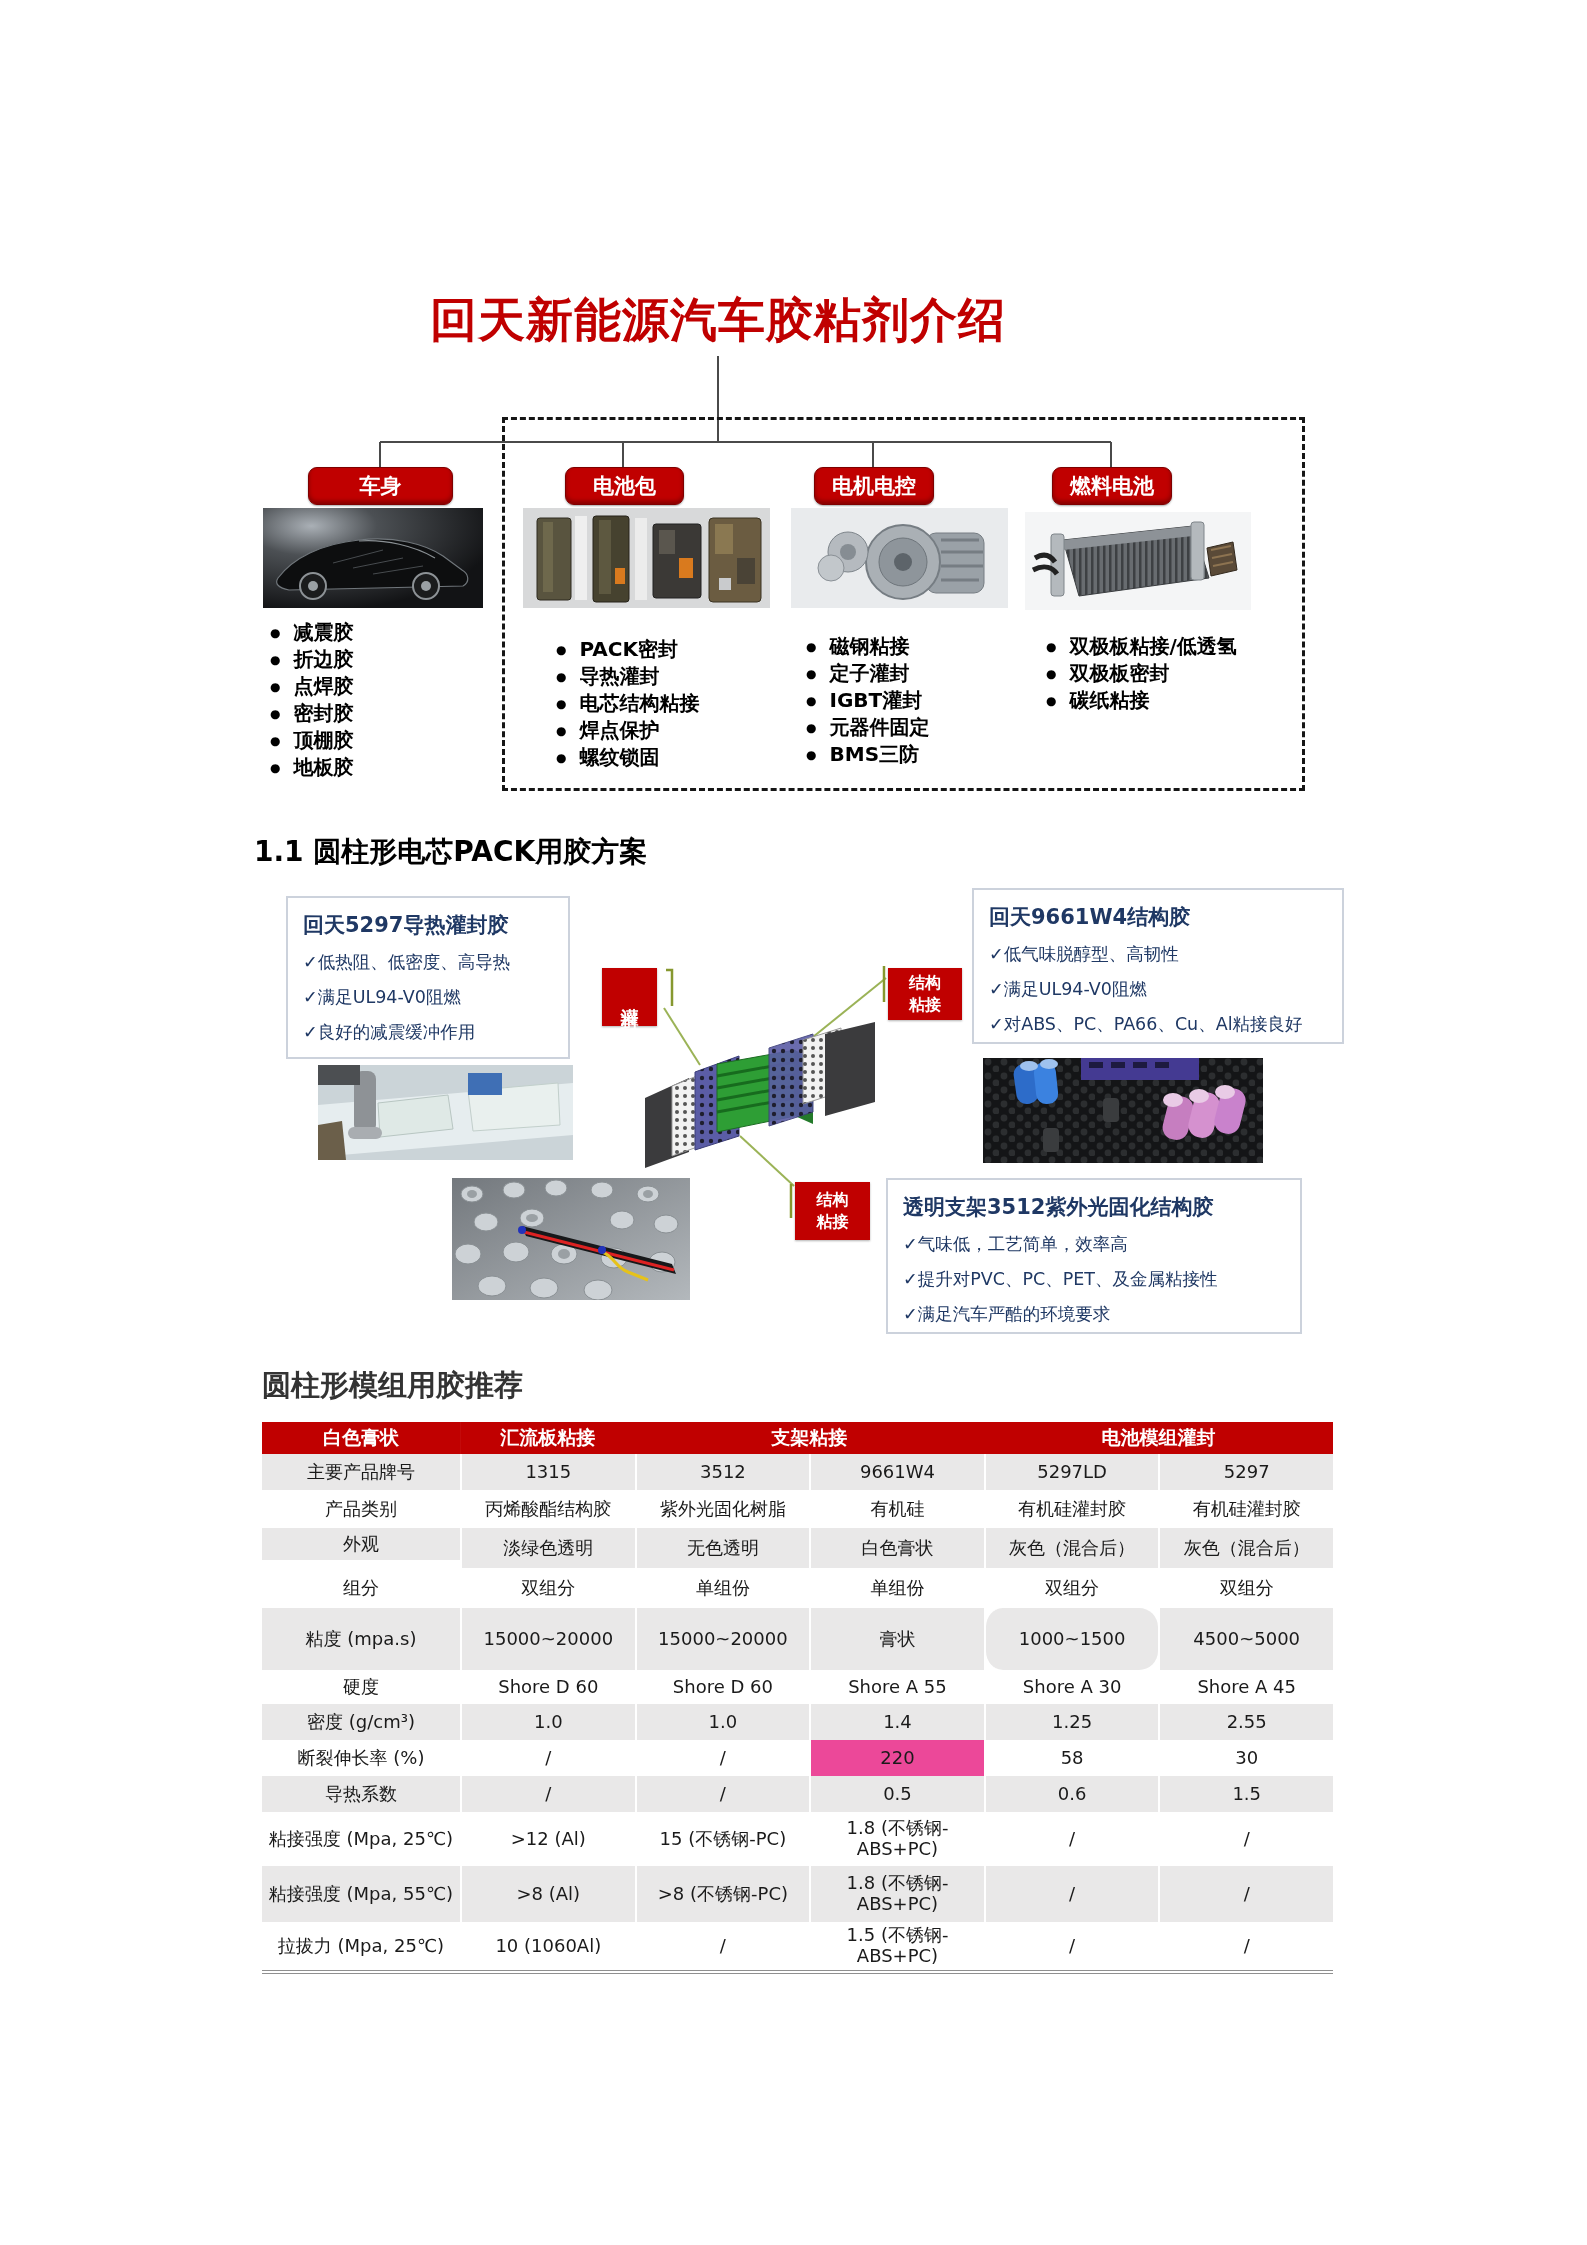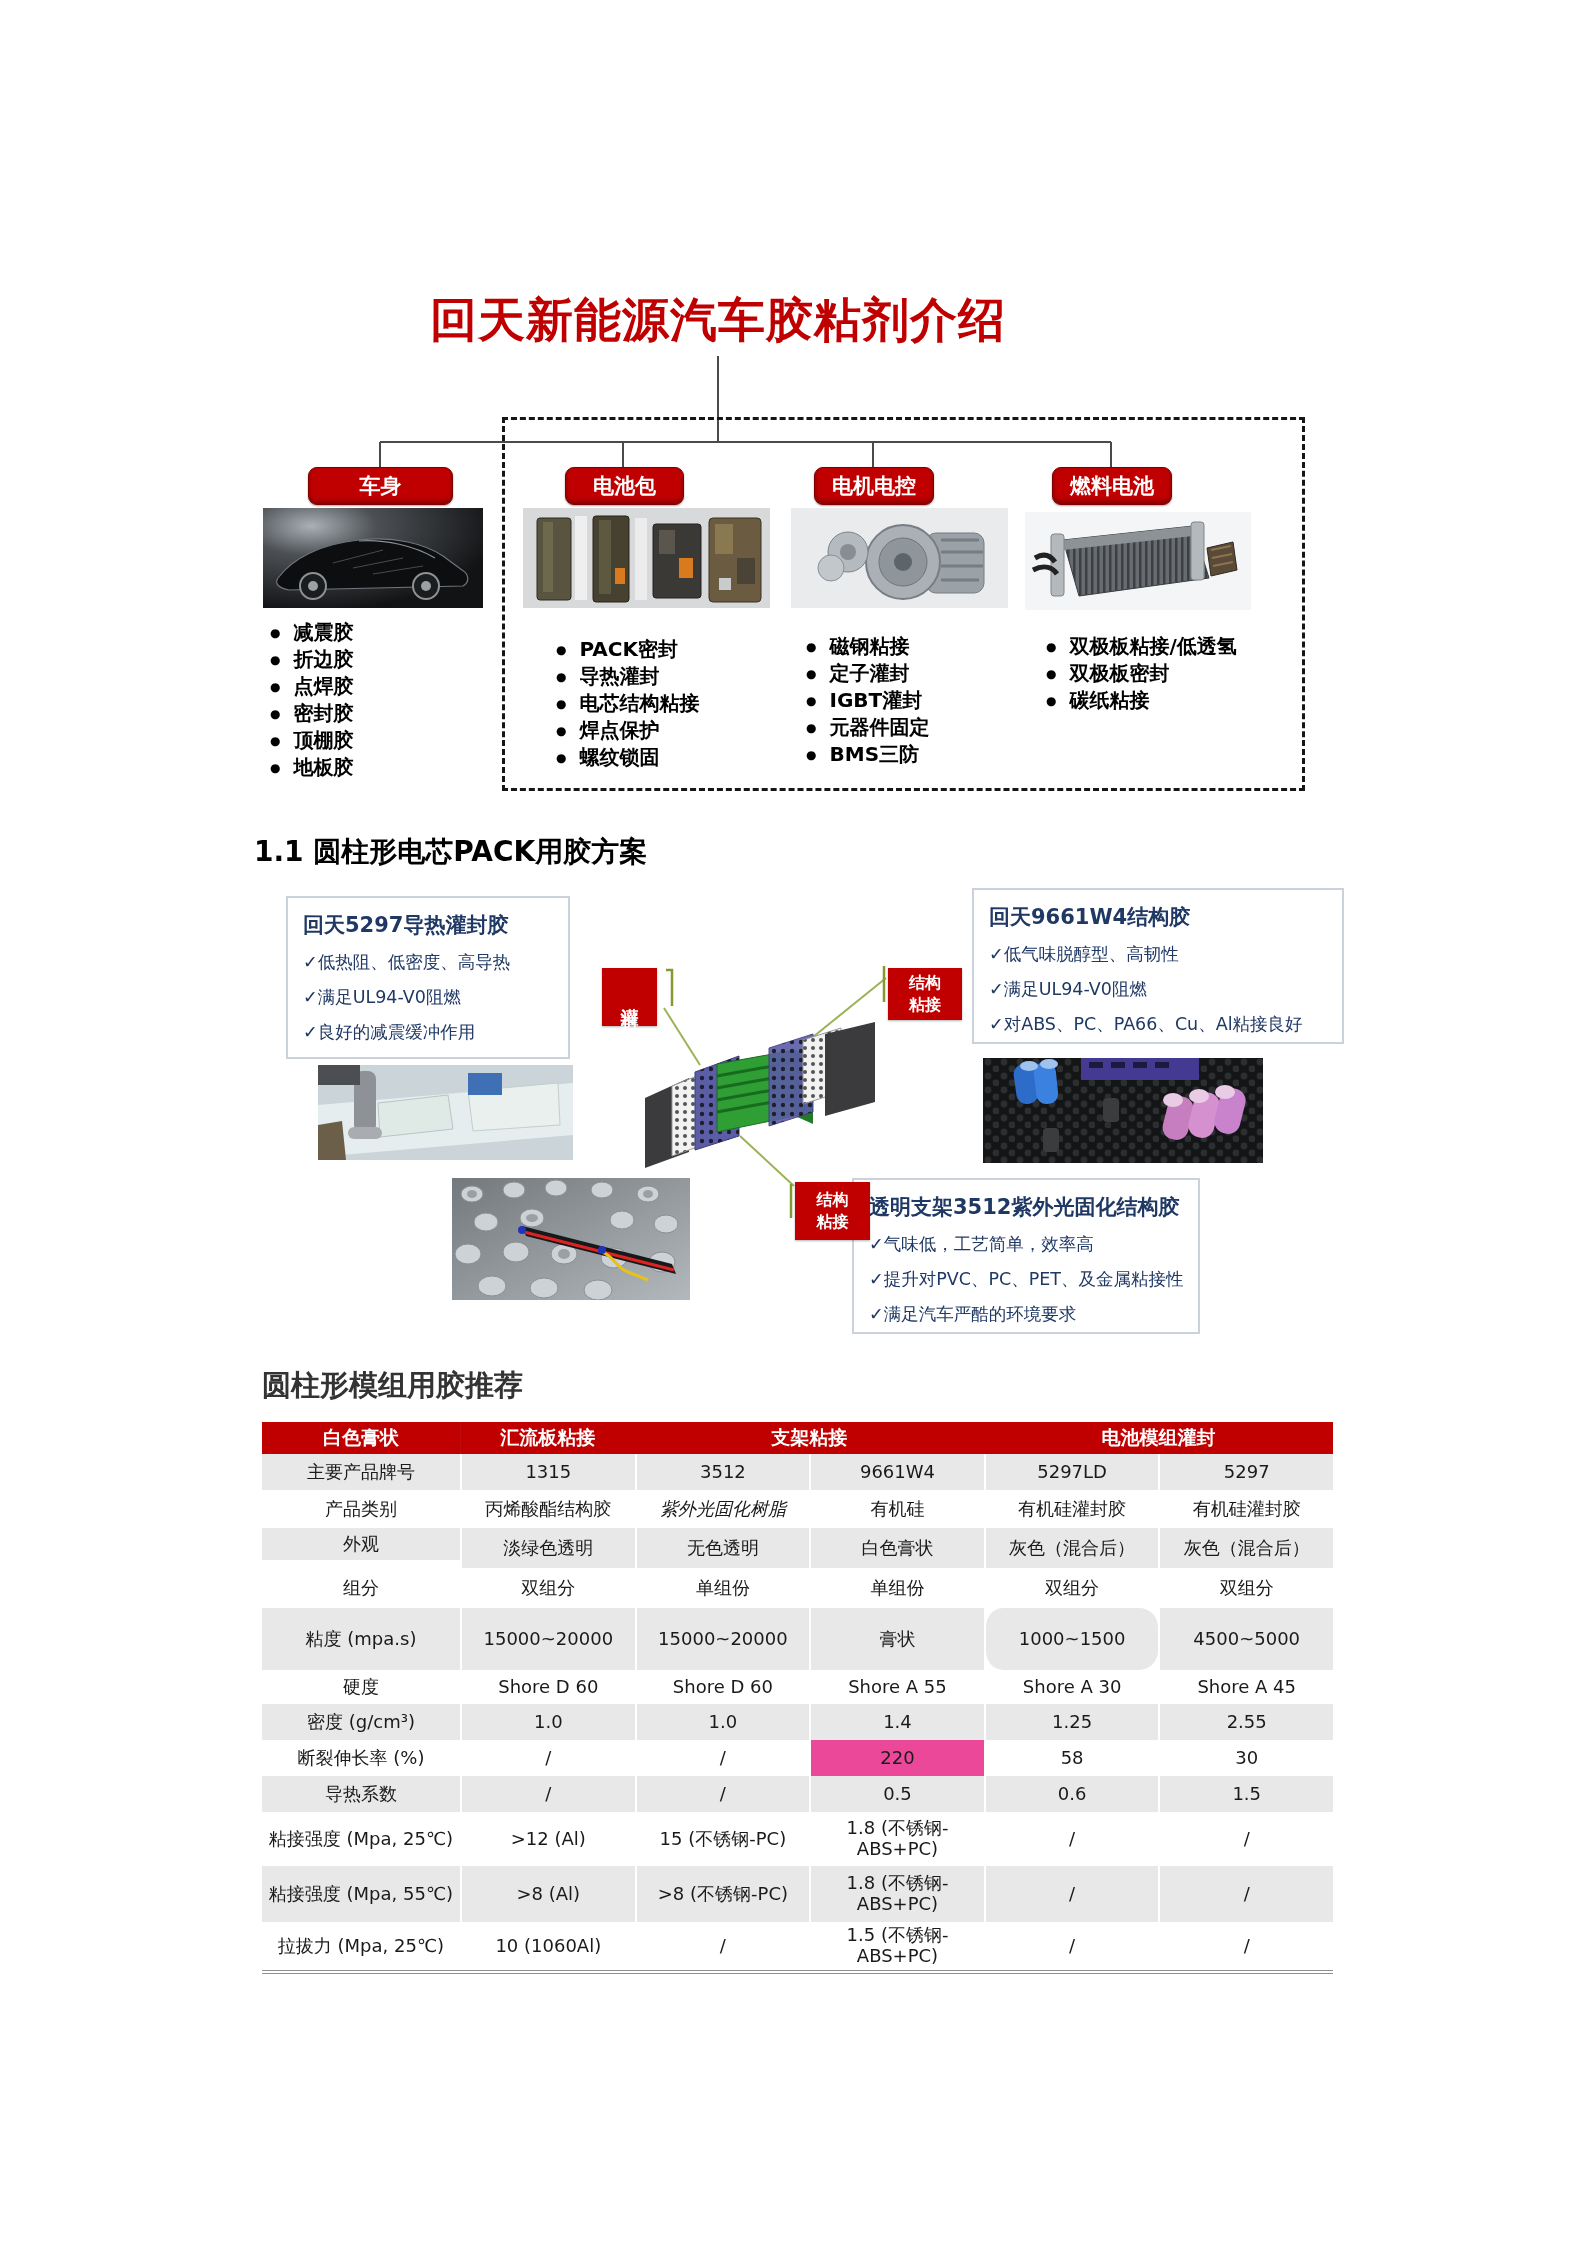--- a/index.html
+++ b/index.html
@@ -34,21 +34,21 @@
   .list3{left:1046px;top:633px;}
 
   
   .section-heading{position:absolute;left:254px;top:833px;font-size:28px;font-weight:700;color:#000;white-space:nowrap;}
   .callout{position:absolute;background:#fff;border:2px solid #ccd2dc;box-sizing:border-box;
     padding:13px 15px;}
   .callout .c-title{font-size:21px;font-weight:700;color:#1F3864;margin:0 0 4px 0;white-space:nowrap;}
   .callout .pt{font-size:17.5px;color:#1F3864;margin-top:11px;white-space:nowrap;}
   .co1{left:286px;top:896px;width:284px;height:163px;}
   .co2{left:972px;top:888px;width:372px;height:156px;}
-  .co3{left:852px;top:1178px;width:348px;height:156px;}
+  .co3{left:886px;top:1178px;width:416px;height:156px;}
 
   .tag{position:absolute;background:#C00000;color:#fff;font-weight:700;display:flex;
     align-items:center;justify-content:center;text-align:center;box-shadow:0 1px 2px rgba(0,0,0,.3);}
   .tag-potting{left:602px;top:968px;width:55px;height:58px;font-size:18px;
     writing-mode:vertical-rl;letter-spacing:4px;}
   .tag-struct-top{left:888px;top:968px;width:74px;height:52px;font-size:16px;line-height:1.35;}
   .tag-struct-bottom{left:795px;top:1182px;width:75px;height:58px;font-size:16px;line-height:1.35;}
   .tag .wrap2{width:2.2em;}
 
   
@@ -418,21 +418,21 @@
     <div class="th" style="grid-column:span 2;">电池模组灌封</div>
 
   <div class="td" style="height: 36px; background: rgb(233, 232, 232);">主要产品牌号</div>
       <div class="td" style="height: 36px; background: rgb(233, 232, 232); border-left: 2px solid rgb(255, 255, 255);">1315</div>
       <div class="td" style="height: 36px; background: rgb(233, 232, 232); border-left: 2px solid rgb(255, 255, 255);">3512</div>
       <div class="td" style="height: 36px; background: rgb(233, 232, 232); border-left: 2px solid rgb(255, 255, 255);">9661W4</div>
       <div class="td" style="height: 36px; background: rgb(233, 232, 232); border-left: 2px solid rgb(255, 255, 255);">5297LD</div>
       <div class="td" style="height: 36px; background: rgb(233, 232, 232); border-left: 2px solid rgb(255, 255, 255);">5297</div>
       <div class="td" style="height: 38px; background: rgb(255, 255, 255);">产品类别</div>
       <div class="td" style="height: 38px; background: rgb(255, 255, 255); border-left: 2px solid rgb(255, 255, 255);">丙烯酸酯结构胶</div>
-      <div class="td" style="height: 38px; background: rgb(255, 255, 255); border-left: 2px solid rgb(255, 255, 255); font-style: italic;">紫外光固化树脂</div>
+      <div class="td" style="height: 38px; background: rgb(255, 255, 255); border-left: 2px solid rgb(255, 255, 255);">紫外光固化树脂</div>
       <div class="td" style="height: 38px; background: rgb(255, 255, 255); border-left: 2px solid rgb(255, 255, 255);">有机硅</div>
       <div class="td" style="height: 38px; background: rgb(255, 255, 255); border-left: 2px solid rgb(255, 255, 255);">有机硅灌封胶</div>
       <div class="td" style="height: 38px; background: rgb(255, 255, 255); border-left: 2px solid rgb(255, 255, 255);">有机硅灌封胶</div>
       <div class="td" style="height: 32px; background: rgb(233, 232, 232);">外观</div>
       <div class="td" style="height: 40px; background: rgb(233, 232, 232); border-left: 2px solid rgb(255, 255, 255);">淡绿色透明</div>
       <div class="td" style="height: 40px; background: rgb(233, 232, 232); border-left: 2px solid rgb(255, 255, 255);">无色透明</div>
       <div class="td" style="height: 40px; background: rgb(233, 232, 232); border-left: 2px solid rgb(255, 255, 255);">白色膏状</div>
       <div class="td" style="height: 40px; background: rgb(233, 232, 232); border-left: 2px solid rgb(255, 255, 255);">灰色（混合后）</div>
       <div class="td" style="height: 40px; background: rgb(233, 232, 232); border-left: 2px solid rgb(255, 255, 255);">灰色（混合后）</div>
       <div class="td" style="height: 40px; background: rgb(255, 255, 255);">组分</div>

